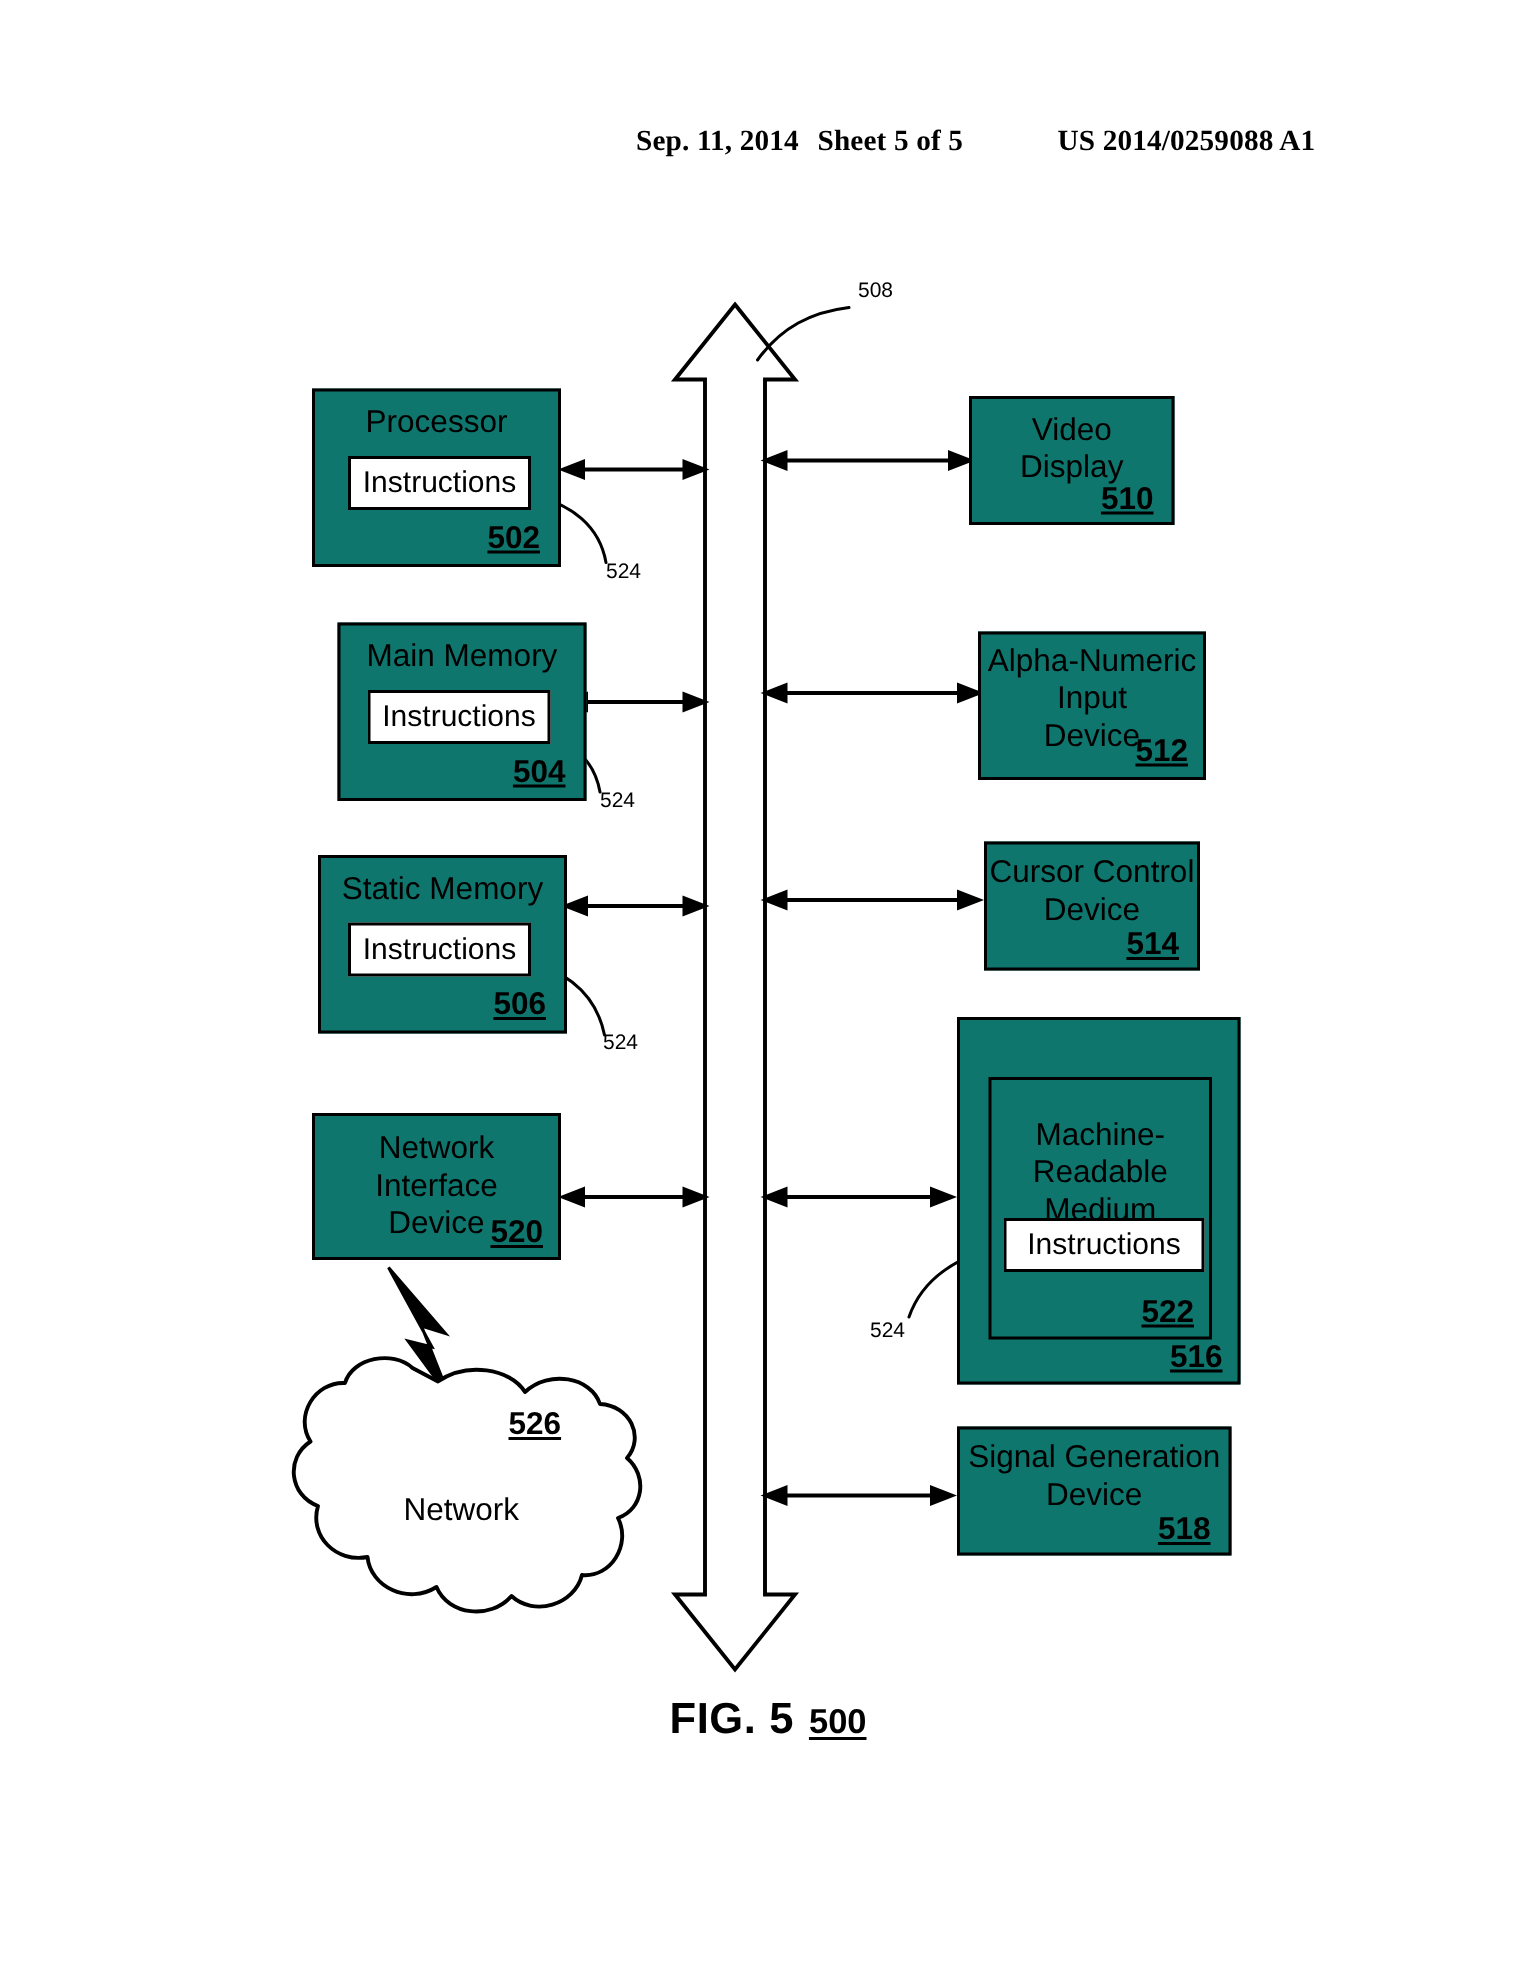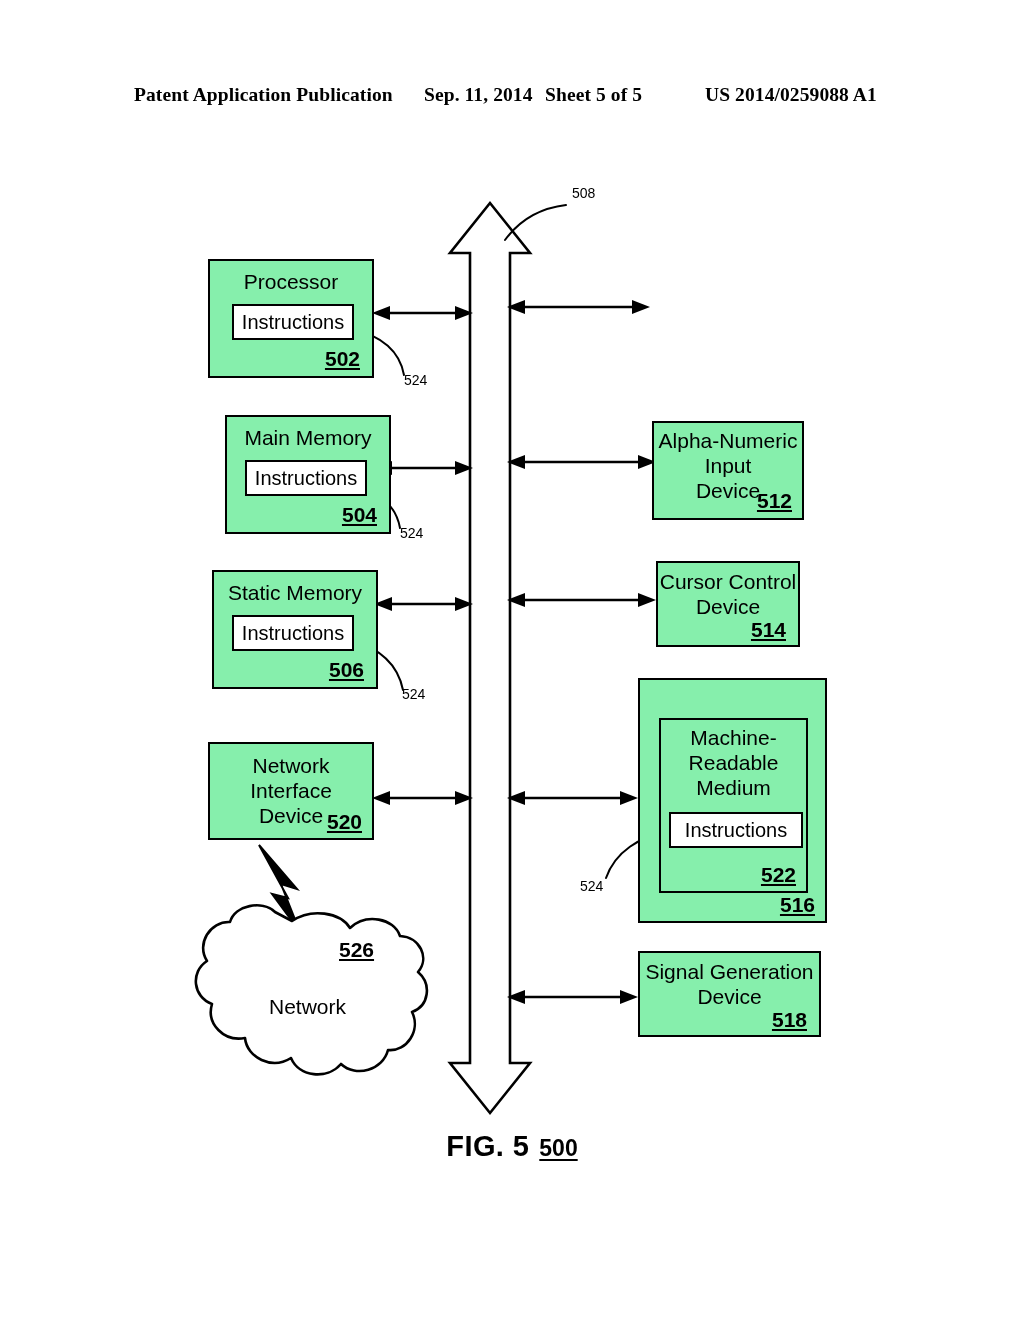--- a/index.html
+++ b/index.html
@@ -48,21 +48,21 @@
     top: 0;
     width: 1024px;
     height: 1320px;
     overflow: visible;
   }
 
   
   .box {
     position: absolute;
     border: 2.6px solid #000;
-    background: #86efac;
+    background: #0f766e;
     box-sizing: border-box;
   }
   .box-thin { border-width: 2.4px; }
 
   .blabel {
     position: absolute;
     left: 0;
     width: 100%;
     text-align: center;
     font-size: 21px;
@@ -131,21 +131,20 @@
     font-size: 23px;
     text-decoration: underline;
     text-underline-offset: 3px;
     margin-left: 10px;
   }
 </style>
 </head>
 <body>
 
 <div class="page-header">
-  <span class="hdr-pub">Patent Application Publication</span>
   <span class="hdr-date">Sep. 11, 2014</span>
   <span class="hdr-sheet">Sheet 5 of 5</span>
   <span class="hdr-num">US 2014/0259088 A1</span>
 </div>
 
 <div id="figure">
 
   <svg viewBox="0 0 1024 1320">
 
     <path d="M 490 203
@@ -268,40 +267,45 @@
   <div class="box" style="left:208px; top:742px; width:166px; height:98px;">
     <div class="blabel" style="top:9px;">Network
 Interface
 Device</div>
     <div class="bnum" style="right:10px; bottom:4px;">520</div>
   </div>
 
   <div class="cloud-num" style="left:339px; top:938px;">526</div>
   <div class="cloud-text" style="left:269px; top:995px;">Network</div>
 
+  <div class="box" style="left:646px; top:264px; width:137px; height:86px;">
+    <div class="blabel" style="top:8px;">Video
+Display</div>
+    <div class="bnum" style="right:12px; bottom:3px;">510</div>
+  </div>
 
   <div class="box" style="left:652px; top:421px; width:152px; height:99px;">
     <div class="blabel" style="top:5px;">Alpha-Numeric
 Input
 Device</div>
     <div class="bnum" style="right:10px; bottom:5px;">512</div>
   </div>
 
   <div class="box" style="left:656px; top:561px; width:144px; height:86px;">
     <div class="blabel" style="top:6px;">Cursor Control
 Device</div>
     <div class="bnum" style="right:12px; bottom:3px;">514</div>
   </div>
 
   <div class="box" style="left:638px; top:678px; width:189px; height:245px;">
     <div class="bnum" style="right:10px; bottom:4px;">516</div>
   </div>
 
   <div class="box box-thin" style="left:659px; top:718px; width:149px; height:175px;">
-    <div class="blabel" style="top:5px;">Machine-
+    <div class="blabel" style="top:24px;">Machine-
 Readable
 Medium</div>
     <div class="instr" style="left:8px; top:92px; width:134px; height:36px;">Instructions</div>
     <div class="bnum" style="right:10px; bottom:4px;">522</div>
   </div>
   <div class="callout" style="left:580px; top:878px;">524</div>
 
   <div class="box" style="left:638px; top:951px; width:183px; height:86px;">
     <div class="blabel" style="top:6px;">Signal Generation
 Device</div>

